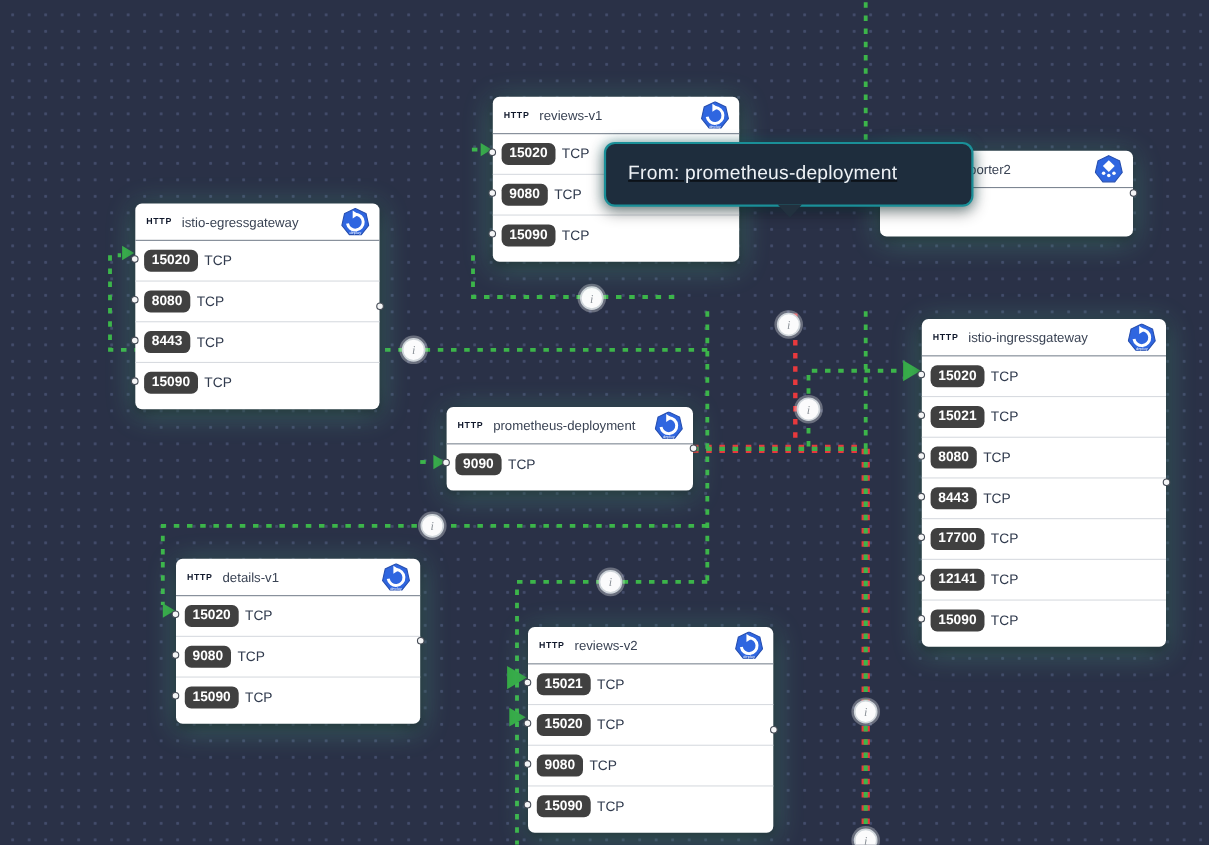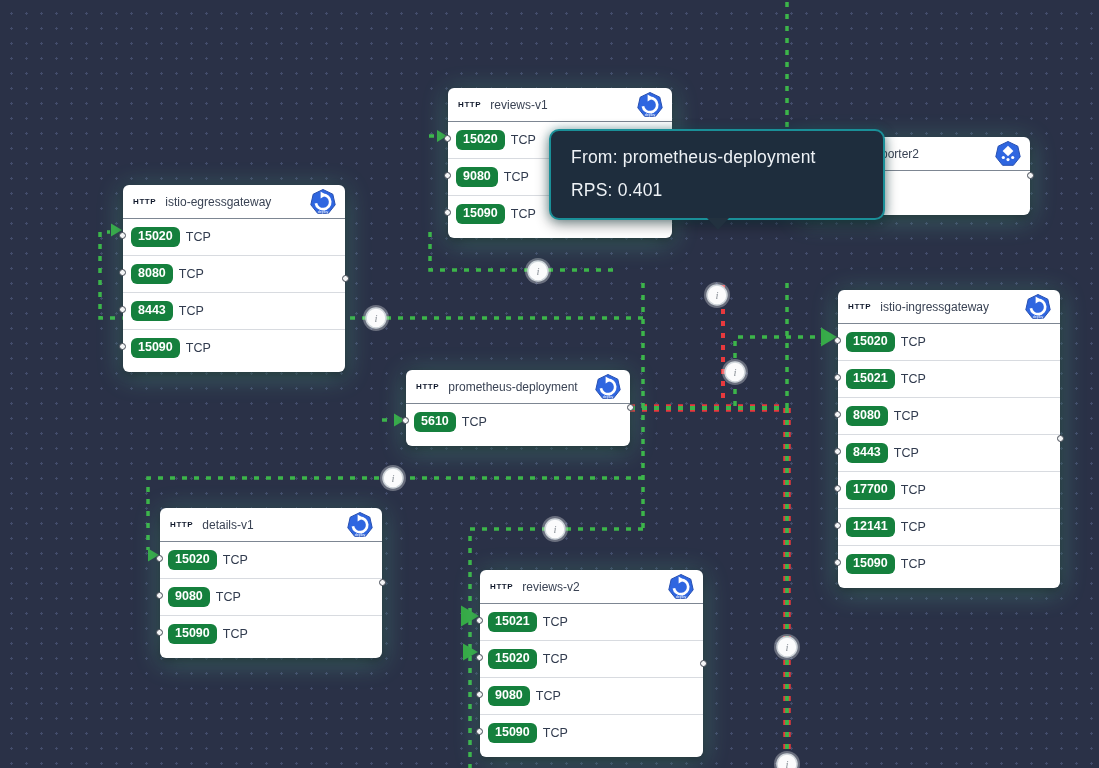--- a/index.html
+++ b/index.html
@@ -21,35 +21,36 @@
     padding:0 9px 0 10px;border-bottom:1.5px solid #7d8692;
   }
   .proto-label{font-size:8px;font-weight:bold;letter-spacing:.6px;color:#10182b;}
   .node-title{font-size:12px;color:#3a4354;flex:1 1 auto;white-space:nowrap;overflow:hidden;}
   .node-icon{flex:0 0 auto;}
   .port-row{
     height:36px;display:flex;align-items:center;padding-left:8px;position:relative;
   }
   .port-row + .port-row{border-top:1px solid #d8dbe0;}
   .port-badge{
-    background:#15803d;color:#ffffff;font-weight:bold;font-size:12.5px;
+    background:#404040;color:#ffffff;font-weight:bold;font-size:12.5px;
     padding:3px 7px;border-radius:6px;margin-right:6px;line-height:1.1;
   }
   .port-proto{font-size:12.5px;color:#313b4e;text-align:center;}
   .handle{
     position:absolute;width:5px;height:5px;border-radius:50%;
     background:#f4f5f6;border:1.5px solid #454b55;z-index:3;
   }
   .handle.left{left:-4px;}
   .handle.right{right:-4px;top:50%;margin-top:-4px;}
   #tooltip{
     position:absolute;left:549px;top:129px;width:336px;z-index:5;box-sizing:border-box;
     background:#1e2d3d;border:2px solid #1a8f98;border-radius:10px;
     padding:10px 20px 12px 20px;
     box-shadow:0 4px 14px rgba(0,0,0,.45),0 0 10px rgba(26,143,152,.35);
+    text-decoration:underline;
   }
   .tooltip-row{
     color:#eef2f6;font-size:17.5px;line-height:32.5px;white-space:nowrap;letter-spacing:.2px;
   }
   #tooltip-arrow{
     position:absolute;left:156px;bottom:-12px;width:0;height:0;
     border-left:11px solid transparent;border-right:11px solid transparent;
     border-top:12px solid #22313f;
   }
 </style>
@@ -264,21 +265,21 @@
         <span class="node-title">prometheus-deployment</span>
         <svg class="node-icon" width="26" height="26" viewBox="0 0 26 26">
           <polygon points="13,0.5 22.8,5.2 25.2,15.8 18.4,24.3 7.6,24.3 0.8,15.8 3.2,5.2" fill="#2f66e0" stroke="#274fb0" stroke-width="1"></polygon>
           <path d="M13 5.8 a7.2 7.2 0 1 1 -7.1 8.4" stroke="#ffffff" stroke-width="2.7" fill="none"></path>
           <polygon points="10.6,2.4 10.6,9.6 16.2,6 " fill="#ffffff"></polygon>
           <text x="13" y="24" font-size="3.6" text-anchor="middle" fill="#ffffff" font-family="Liberation Sans,sans-serif">deploy</text>
         </svg>
       </div>
       <div class="port-row">
         <span class="handle left" style="top: 13px;"></span>
-        <span class="port-badge">5610</span>
+        <span class="port-badge">9090</span>
         <span class="port-proto">TCP</span>
       </div>
       <span class="handle right"></span>
     </div>
     <div class="node" style="left: 160px; top: 508px; width: 222px;">
       <div class="node-header">
         <span class="proto-label">HTTP</span>
         <span class="node-title">details-v1</span>
         <svg class="node-icon" width="26" height="26" viewBox="0 0 26 26">
           <polygon points="13,0.5 22.8,5.2 25.2,15.8 18.4,24.3 7.6,24.3 0.8,15.8 3.2,5.2" fill="#2f66e0" stroke="#274fb0" stroke-width="1"></polygon>
@@ -335,16 +336,15 @@
         <span class="port-badge">15090</span>
         <span class="port-proto">TCP</span>
       </div>
       <span class="handle right"></span>
     </div>
   </div>
 
 <div id="tooltip">
   <div id="tooltip-rows">
       <div class="tooltip-row">From: prometheus-deployment</div>
-      <div class="tooltip-row">RPS: 0.401</div>
     </div>
   <div id="tooltip-arrow"></div>
 </div>
 
 </body></html>

